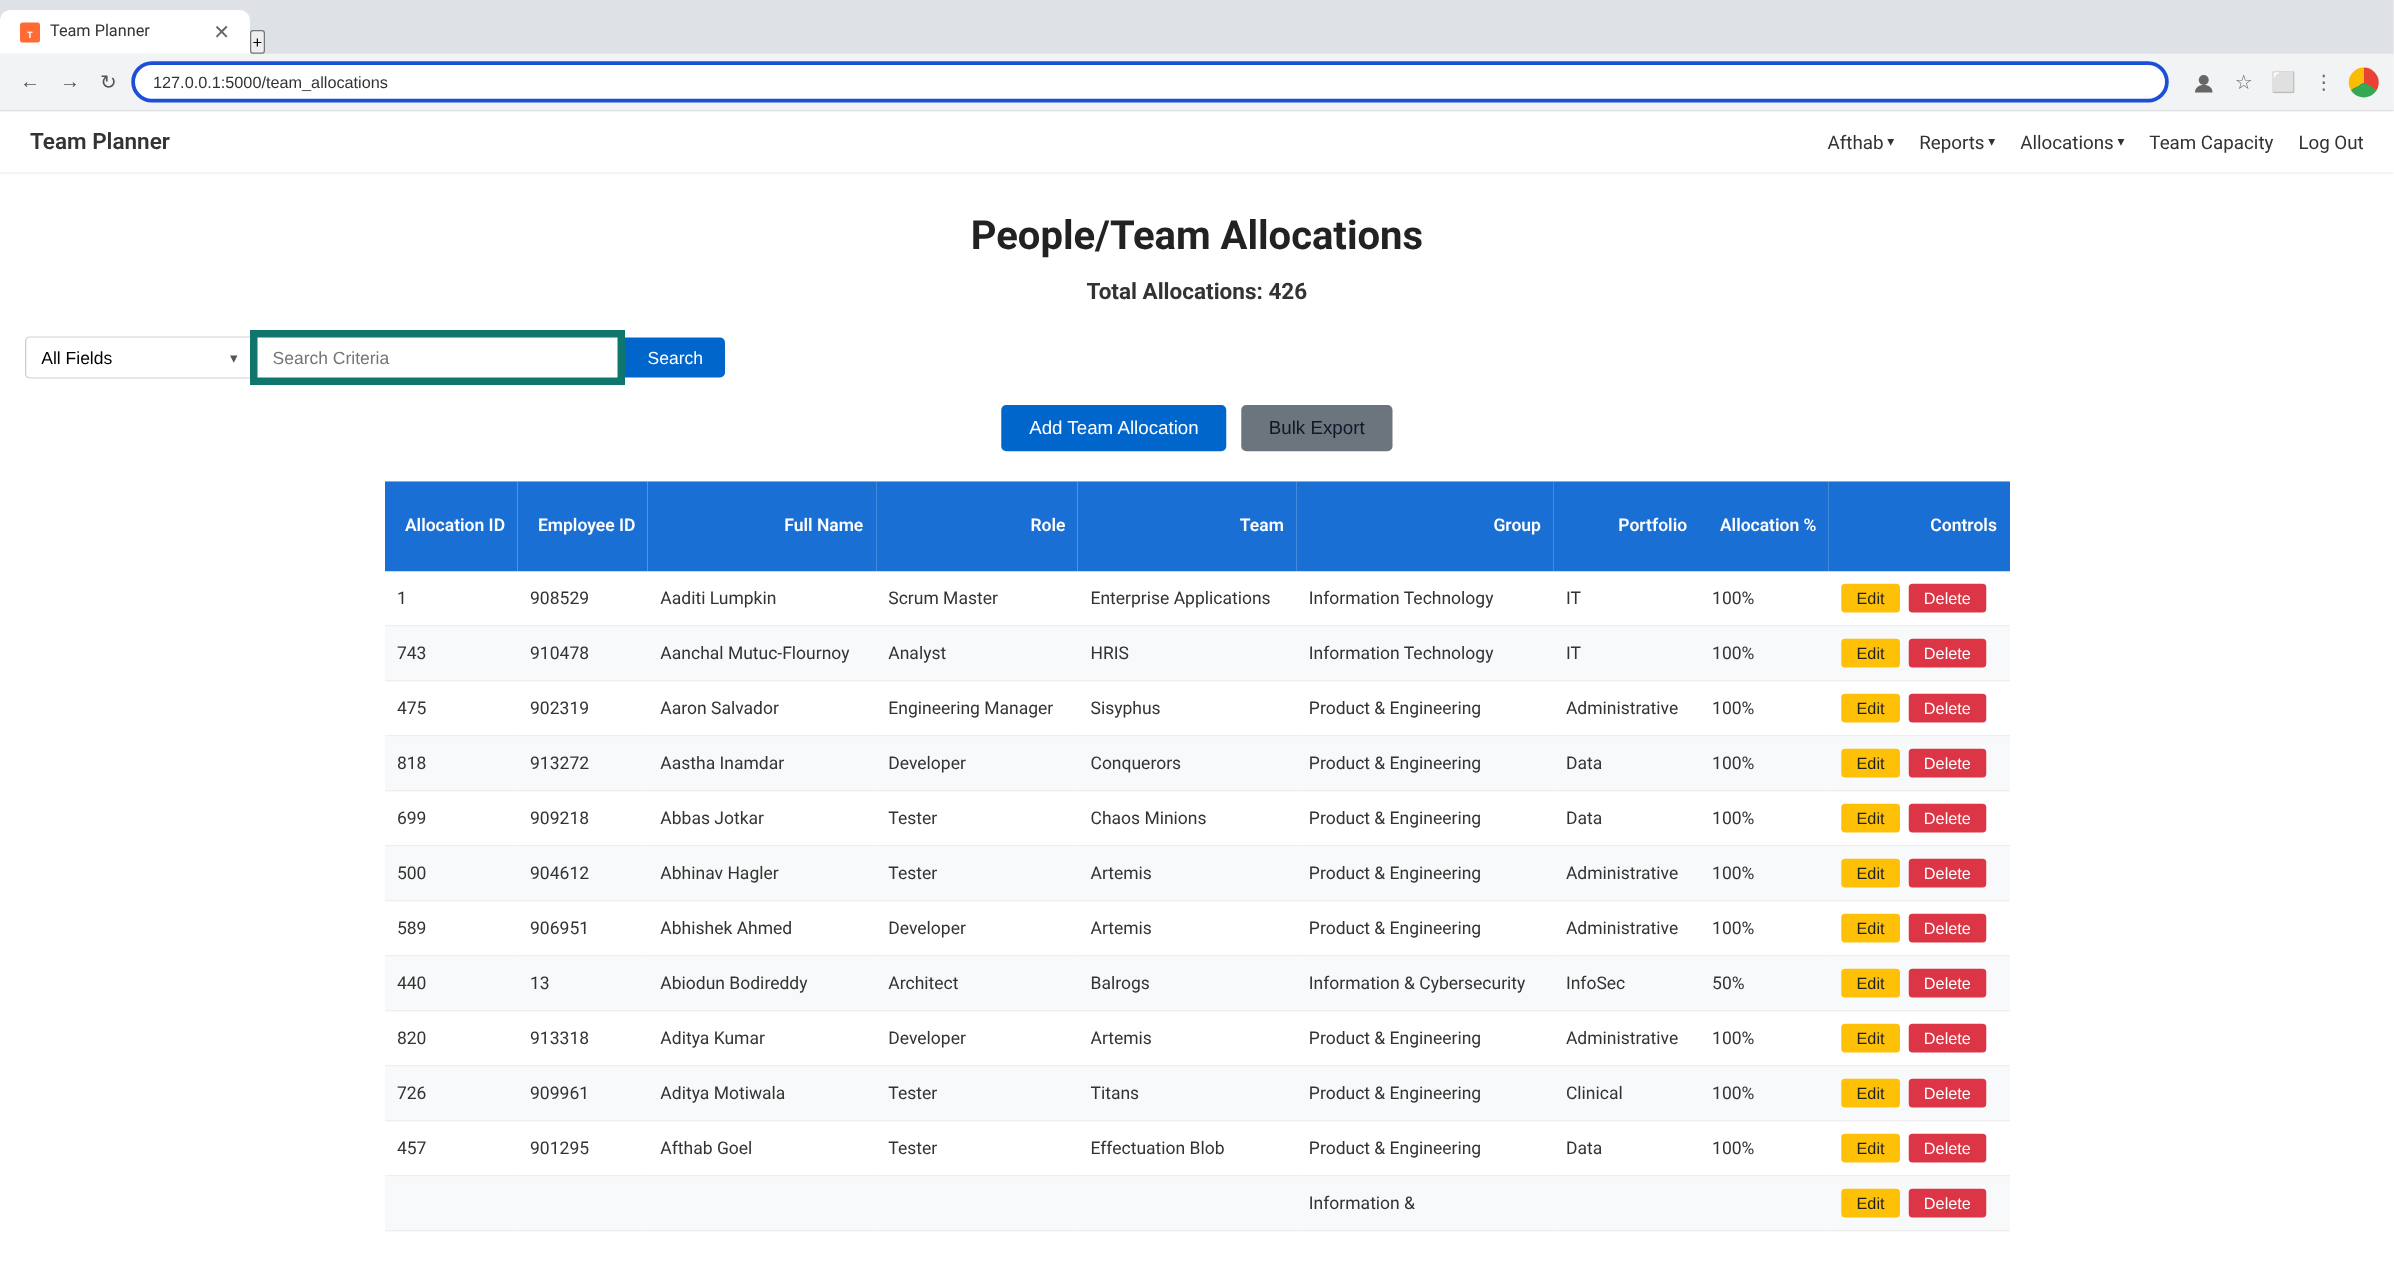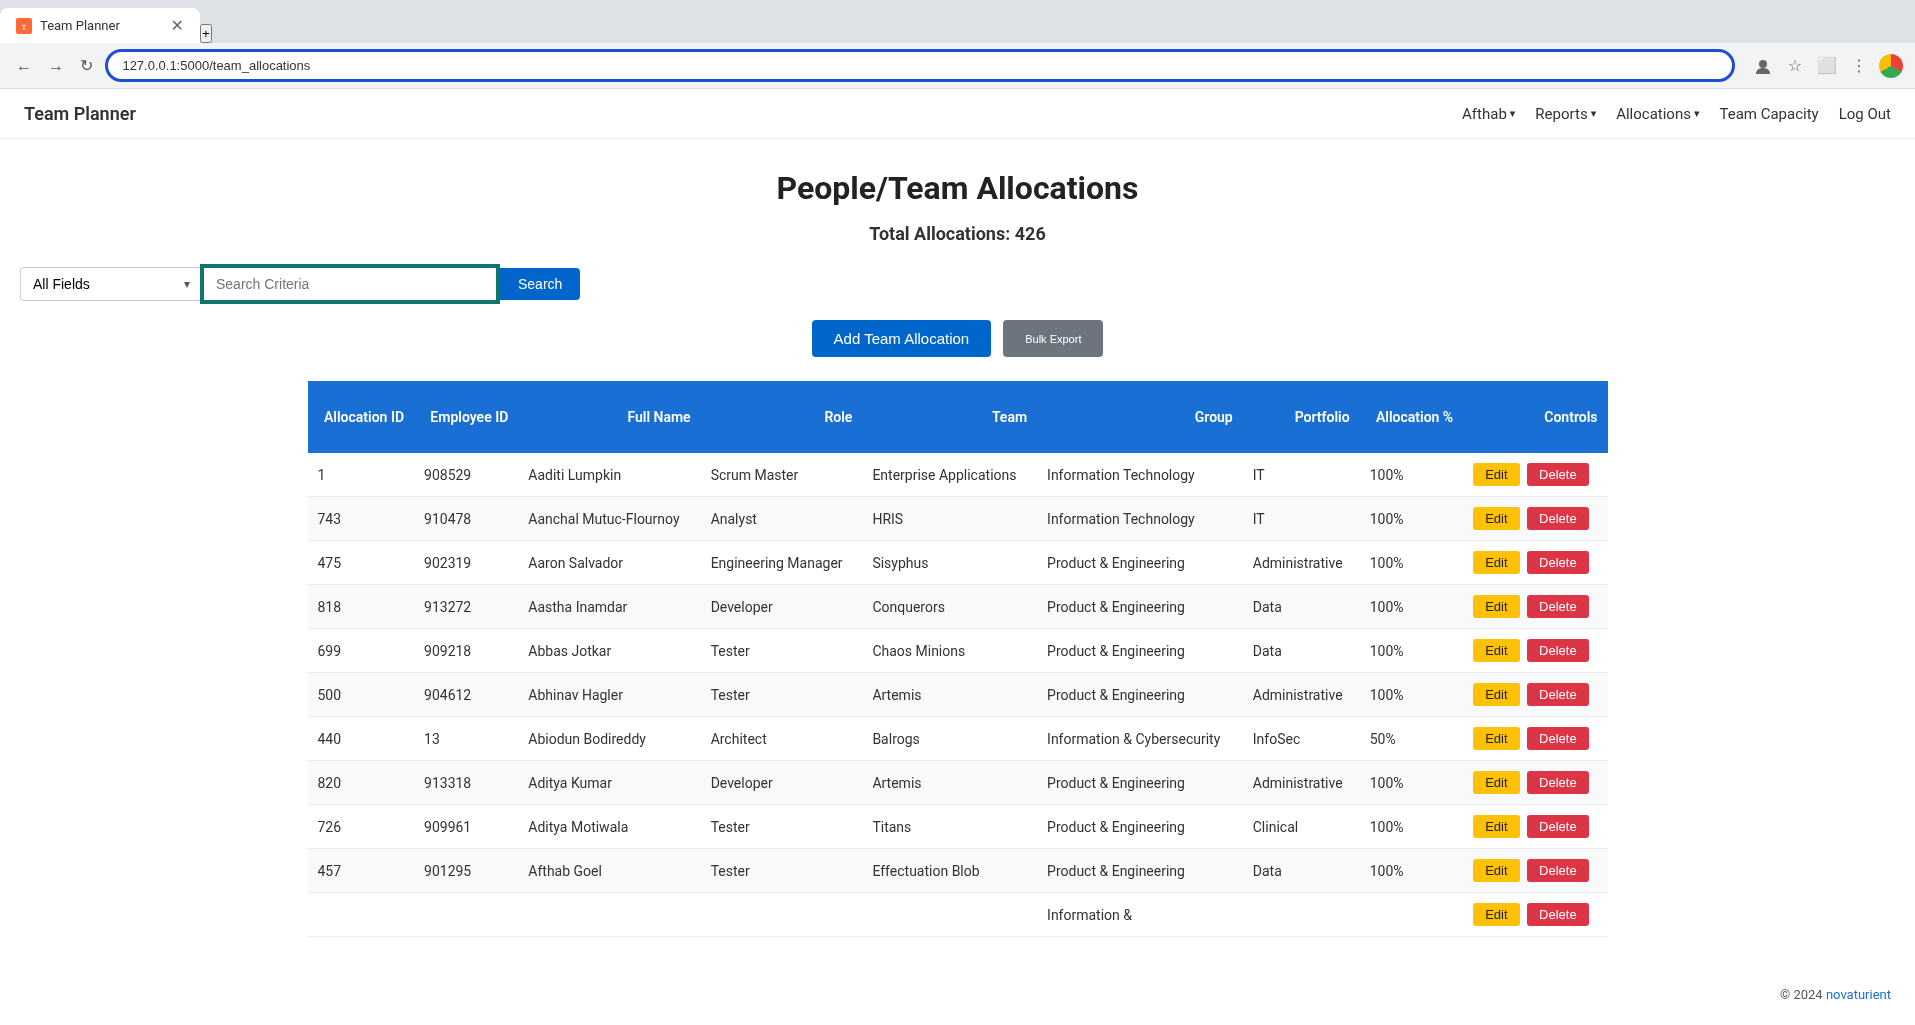--- a/index.html
+++ b/index.html
@@ -29,27 +29,27 @@
     
     .main-content { padding: 30px 20px; }
     .page-title { text-align: center; font-size: 32px; font-weight: bold; color: #222; margin-bottom: 16px; }
     .total-allocations { text-align: center; font-size: 18px; font-weight: bold; margin-bottom: 20px; }
 
     
     .search-bar { display: flex; justify-content: flex-start; align-items: center; gap: 0; margin-bottom: 16px; }
     .search-dropdown { padding: 8px 32px 8px 12px; border: 1px solid #ccc; border-right: none; border-radius: 4px 0 0 4px; font-size: 14px; background: #fff; appearance: none; -webkit-appearance: none; cursor: pointer; min-width: 180px; }
     .search-dropdown-wrapper { position: relative; }
     .search-dropdown-wrapper::after { content: '▾'; position: absolute; right: 10px; top: 50%; transform: translateY(-50%); color: #555; pointer-events: none; font-size: 12px; }
-    .search-input { padding: 8px 12px; border: 4px solid #0f766e; font-size: 14px; min-width: 300px; }
+    .search-input { padding: 8px 12px; border: 6px solid #0f766e; font-size: 14px; min-width: 300px; }
     .search-btn { padding: 8px 18px; background: #0066cc; color: white; border: none; border-radius: 0 4px 4px 0; font-size: 14px; cursor: pointer; font-weight: 500; }
 
     
     .action-buttons { display: flex; justify-content: center; gap: 12px; margin-bottom: 24px; }
     .btn-add { padding: 10px 22px; background: #0066cc; color: white; border: none; border-radius: 4px; font-size: 15px; cursor: pointer; font-weight: 500; }
-    .btn-export { padding: 4px 22px; background: #6c757d; color: #ffffff; border: none; border-radius: 4px; font-size: 11px; cursor: pointer; font-weight: 500; }
+    .btn-export { padding: 4px 22px; background: #6c757d; color: #0f172a; border: none; border-radius: 4px; font-size: 15px; cursor: pointer; font-weight: 500; }
 
     
     .table-container { max-width: 1300px; margin: 0 auto; overflow-x: auto; }
     table { width: 100%; border-collapse: collapse; }
     thead tr { background: #1a6fd4; color: white; }
     thead th { padding: 28px 10px; text-align: right; font-size: 14px; font-weight: 600; white-space: nowrap; }
     tbody tr:nth-child(even) { background: #f8f9fa; }
     tbody td { padding: 10px 10px; border-bottom: 1px solid #eee; font-size: 14px; vertical-align: middle; }
     .btn-edit { padding: 4px 12px; background: #ffc107; color: #222; border: none; border-radius: 3px; cursor: pointer; font-size: 13px; font-weight: 500; margin-right: 4px; }
     .btn-delete { padding: 4px 12px; background: #dc3545; color: white; border: none; border-radius: 3px; cursor: pointer; font-size: 13px; font-weight: 500; }
@@ -229,20 +229,34 @@
       <td>Artemis</td>
       <td>Product &amp; Engineering</td>
       <td>Administrative</td>
       <td>100%</td>
       <td>
         <button class="btn-edit">Edit</button>
         <button class="btn-delete">Delete</button>
       </td>
     </tr>
           <tr>
+      <td>589</td>
+      <td>906951</td>
+      <td>Abhishek Ahmed</td>
+      <td>Developer</td>
+      <td>Artemis</td>
+      <td>Product &amp; Engineering</td>
+      <td>Administrative</td>
+      <td>100%</td>
+      <td>
+        <button class="btn-edit">Edit</button>
+        <button class="btn-delete">Delete</button>
+      </td>
+    </tr>
+          <tr>
       <td>440</td>
       <td>13</td>
       <td>Abiodun Bodireddy</td>
       <td>Architect</td>
       <td>Balrogs</td>
       <td>Information &amp; Cybersecurity</td>
       <td>InfoSec</td>
       <td>50%</td>
       <td>
         <button class="btn-edit">Edit</button>

